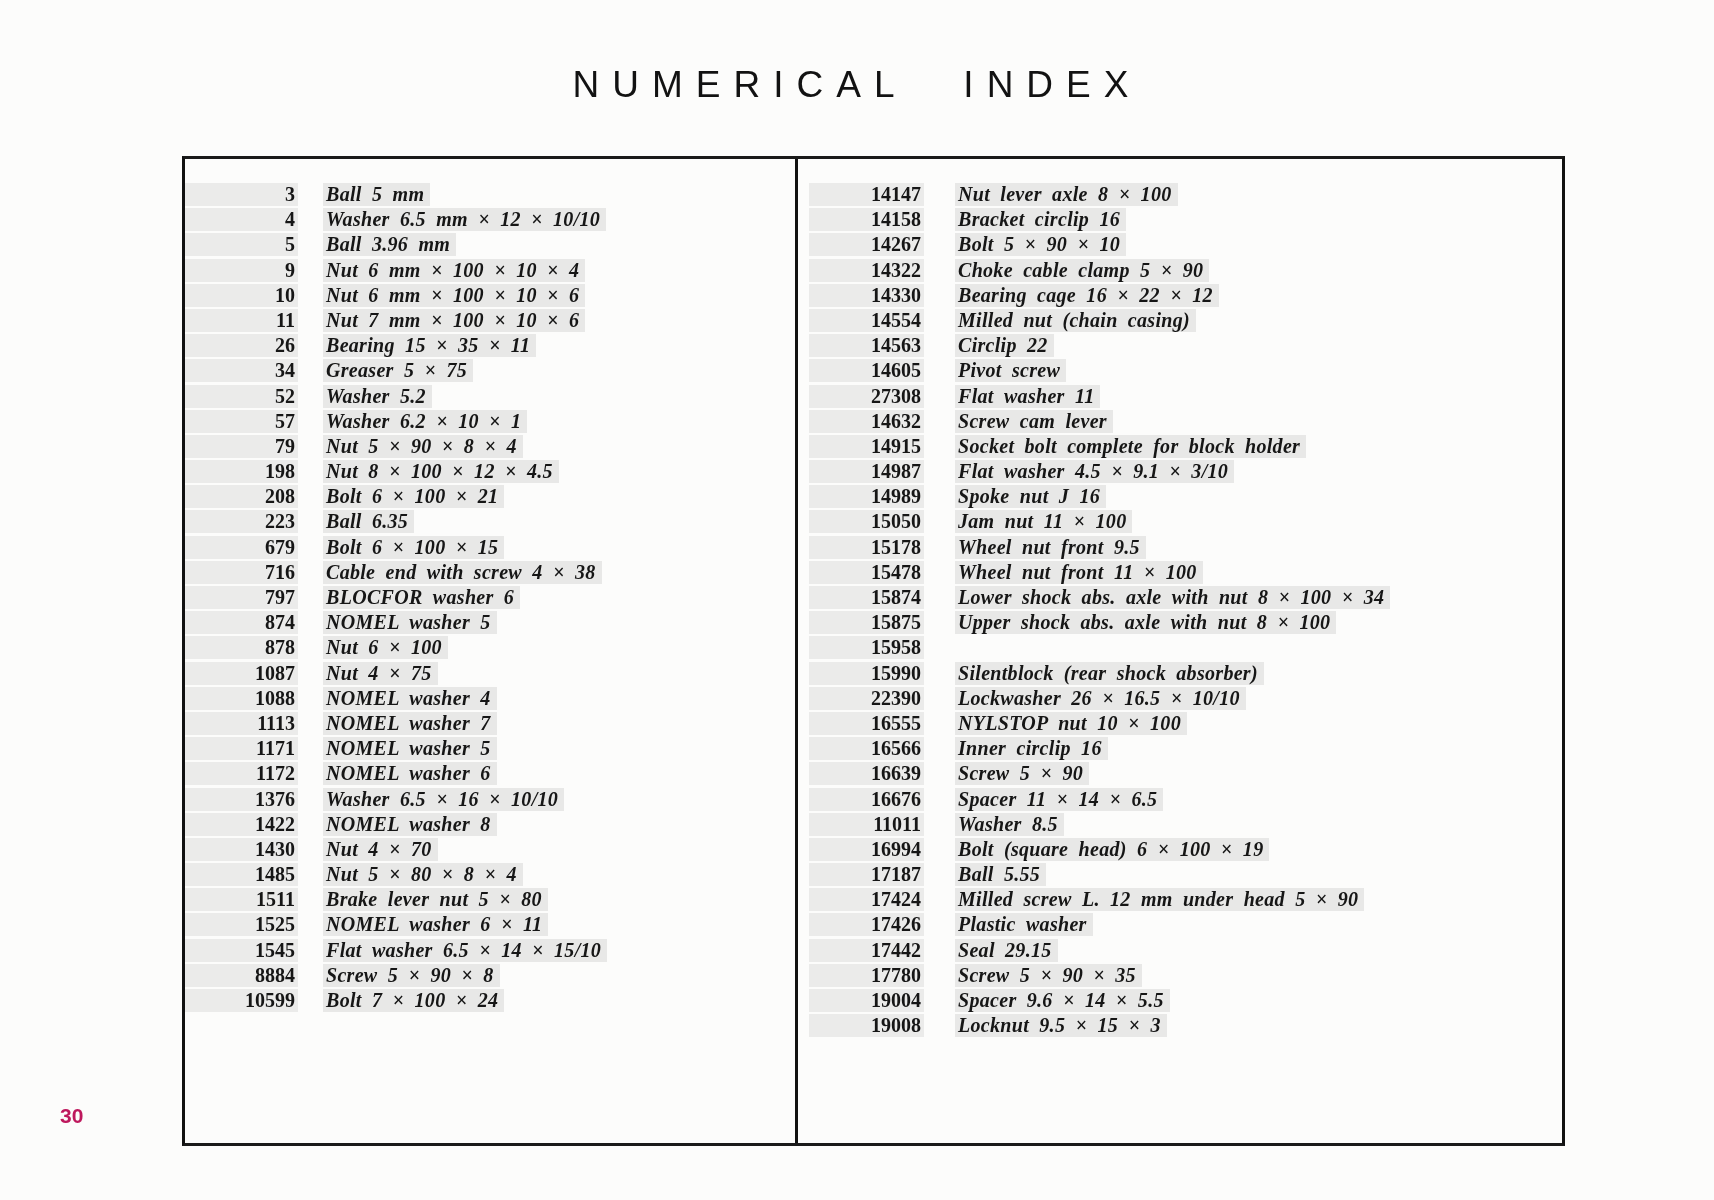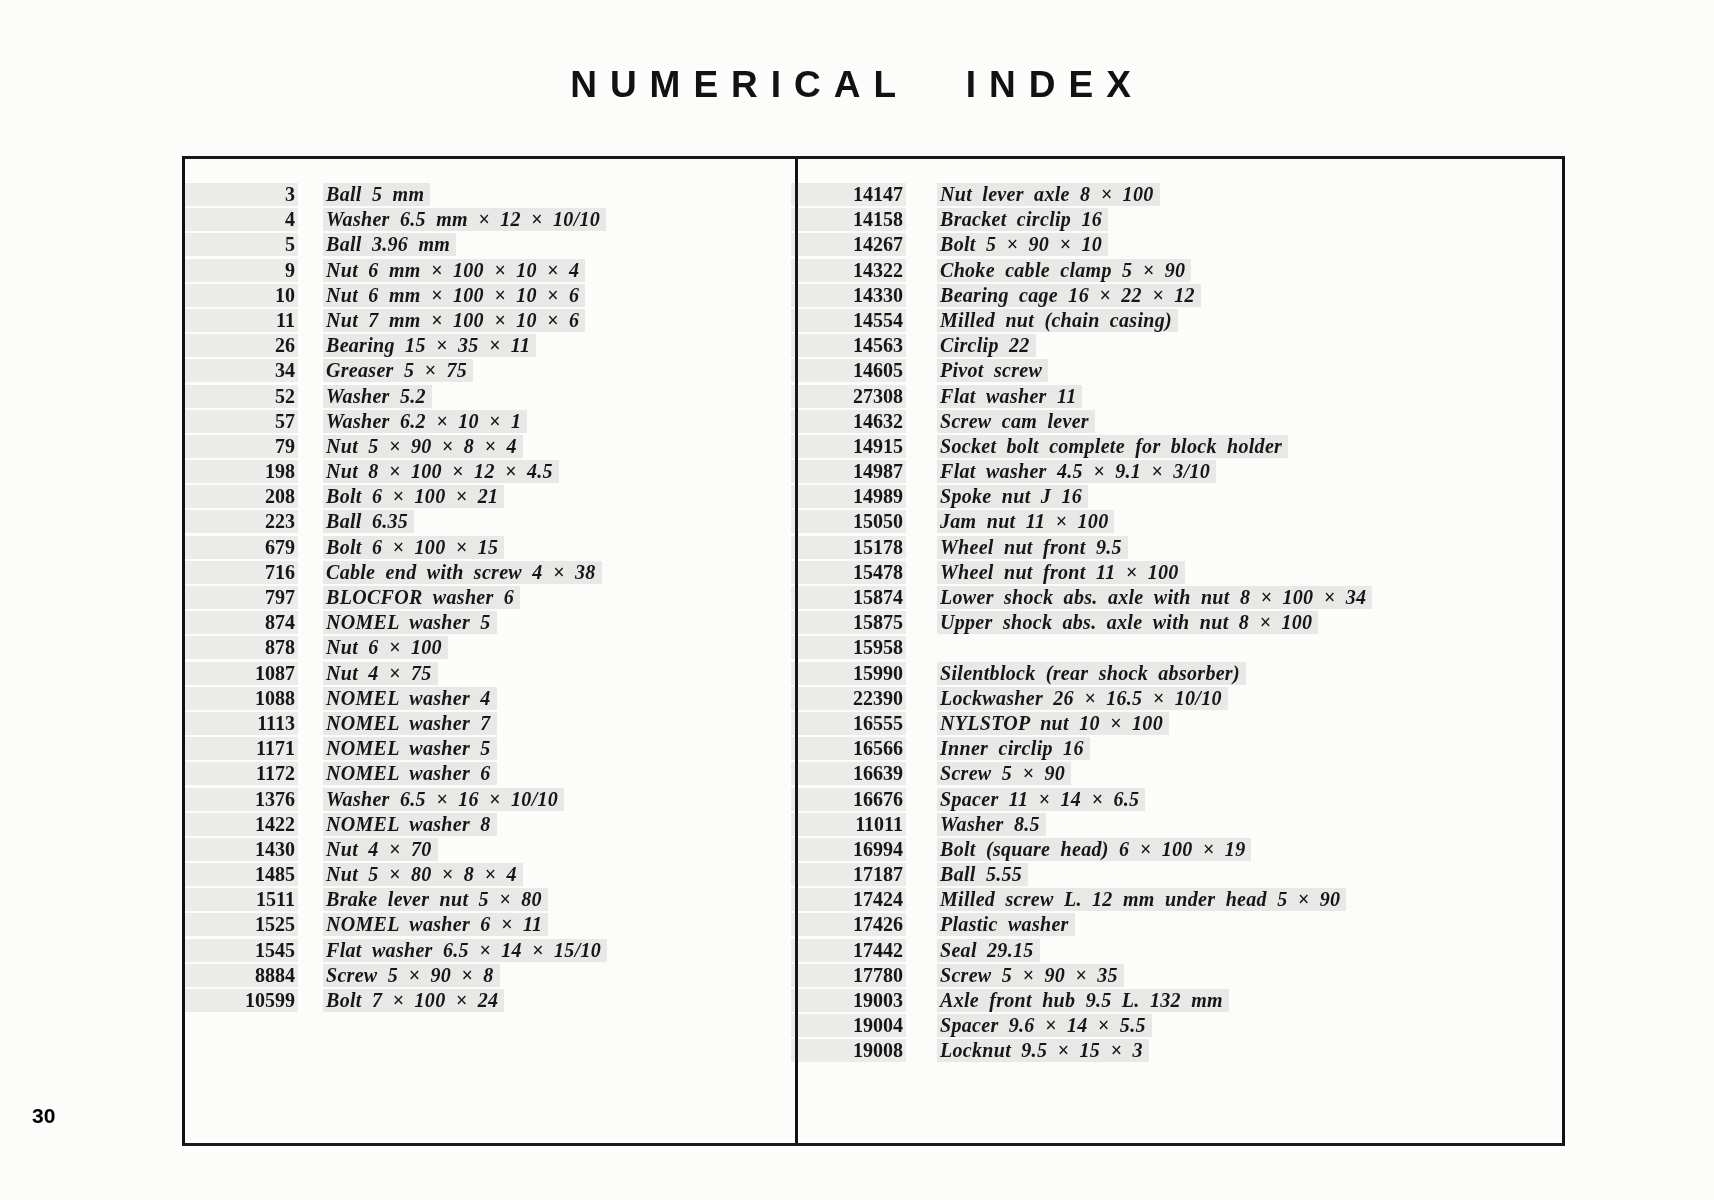--- a/index.html
+++ b/index.html
@@ -16,21 +16,21 @@
     overflow: hidden;
   }
   .page-title {
     position: absolute;
     top: 64px;
     left: 0;
     width: 100%;
     margin: 0;
     text-align: center;
     font-family: "Liberation Sans", sans-serif;
-    font-weight: bold;
+    font-weight: normal;
     font-size: 37px;
     letter-spacing: 13px;
     word-spacing: 34px;
     color: #121212;
   }
   .index-frame {
     position: absolute;
     left: 182px;
     top: 156px;
     width: 1377px;
@@ -46,21 +46,21 @@
     top: 0;
     width: 3px;
     height: 100%;
     background: #111;
   }
   .index-col {
     position: absolute;
     top: 24px;
   }
   .index-col.left  { left: 0;     width: 608px; }
-  .index-col.right { left: 606px; width: 760px; font-family: Liberation Serif, serif; }
+  .index-col.right { left: 624px; width: 760px; font-family: Liberation Serif, serif; }
   .entry {
     display: flex;
     align-items: baseline;
     height: 25.2px;
     font-size: 20px;
     line-height: 23px;
     white-space: nowrap;
   }
   .entry .num {
     font-weight: bold;
@@ -76,26 +76,26 @@
     font-weight: bold;
     font-style: italic;
     word-spacing: 5px;
     letter-spacing: 0.3px;
     display: inline-block;
     background: rgba(90, 90, 90, 0.12);
     padding: 0 6px 0 3px;
   }
   .page-number {
     position: absolute;
-    left: 32px;
+    left: 60px;
     top: 1104px;
     font-family: "Liberation Sans", sans-serif;
     font-weight: bold;
     font-size: 21px;
-    color: #000000;
+    color: #be185d;
   }
 </style>
 </head>
 <body>
 
 <h1 class="page-title">NUMERICAL INDEX</h1>
 
 <div class="index-frame">
 
   <div class="index-col left">
@@ -424,24 +424,20 @@
       <div class="entry">
         <span class="num">17442</span>
         <span class="desc">Seal 29.15</span>
       </div>
 
       <div class="entry">
         <span class="num">17780</span>
         <span class="desc">Screw 5 × 90 × 35</span>
       </div>
 
-      <div class="entry">
-        <span class="num">19003</span>
-        <span class="desc">Axle front hub 9.5 L. 132 mm</span>
-      </div>
 
       <div class="entry">
         <span class="num">19004</span>
         <span class="desc">Spacer 9.6 × 14 × 5.5</span>
       </div>
 
       <div class="entry">
         <span class="num">19008</span>
         <span class="desc">Locknut 9.5 × 15 × 3</span>
       </div>

